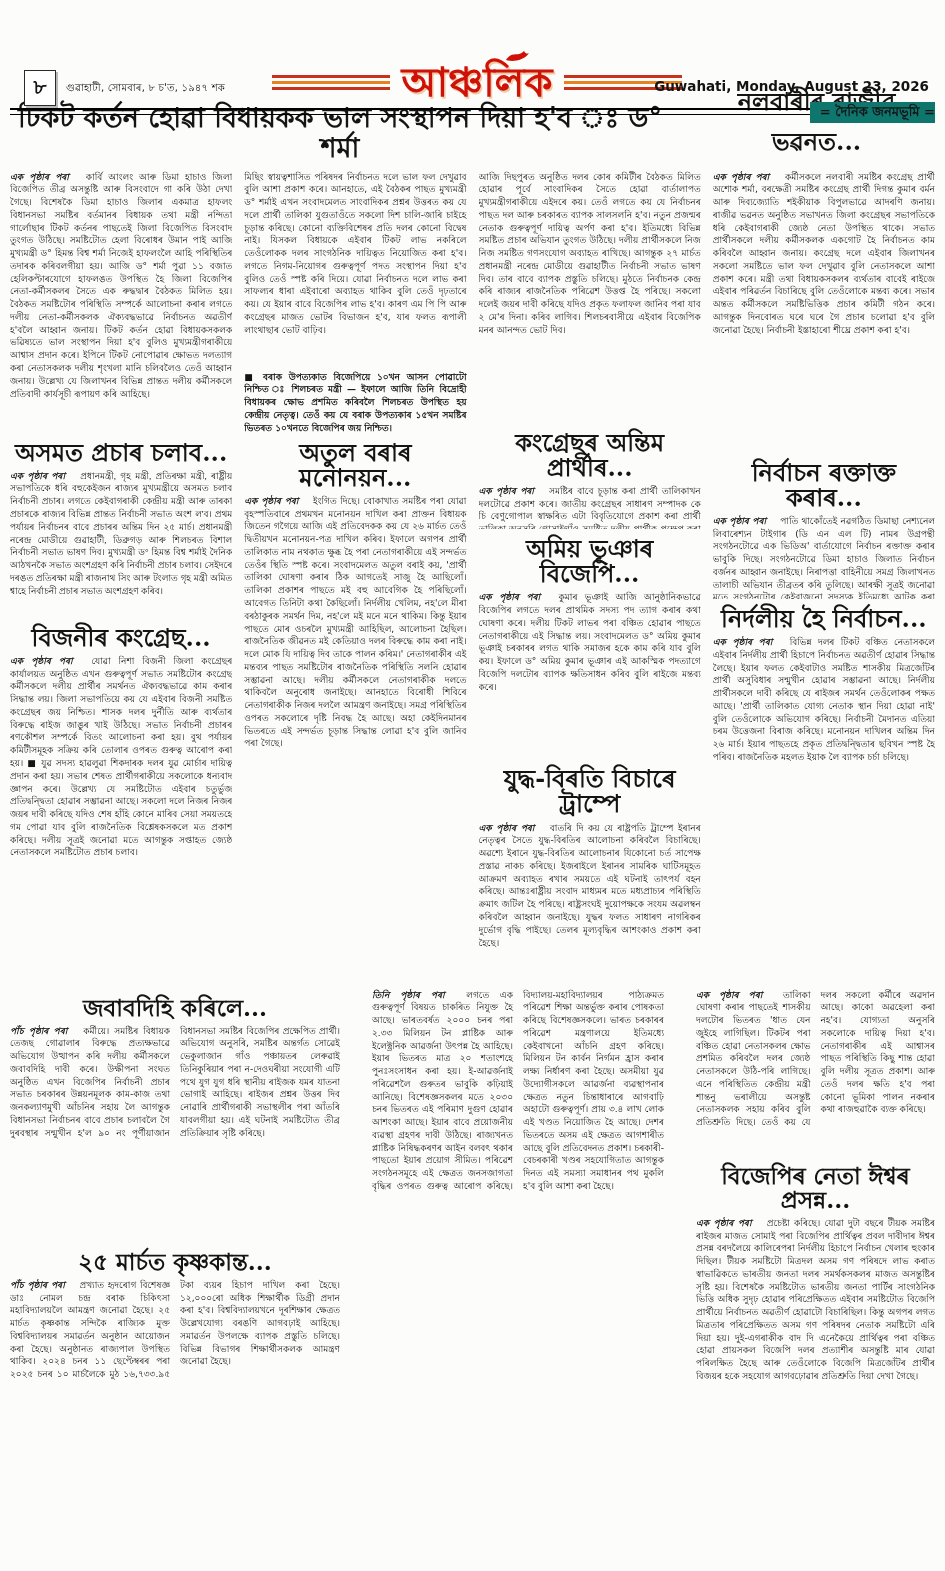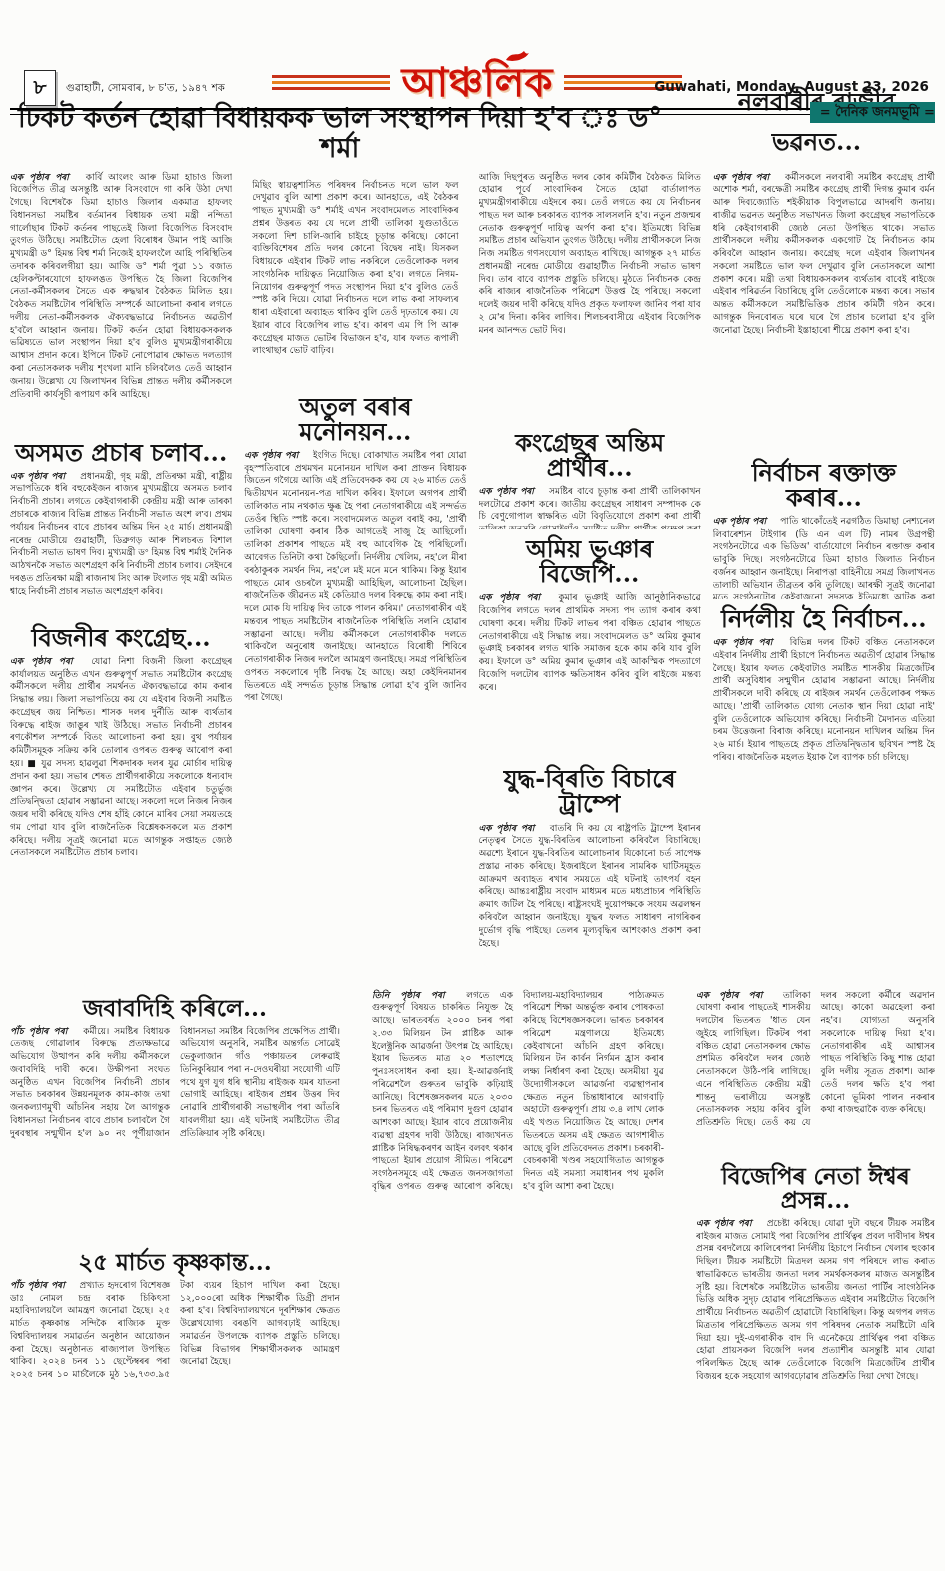--- a/index.html
+++ b/index.html
@@ -94,22 +94,25 @@
         <span>প্ৰধানমন্ত্ৰী, গৃহ মন্ত্ৰী, প্ৰতিৰক্ষা মন্ত্ৰী, ৰাষ্ট্ৰীয় সভাপতিকে ধৰি বহুকেইজন ৰাজ্যৰ মুখ্যমন্ত্ৰীয়ে অসমত চলাব নিৰ্বাচনী প্ৰচাৰ। লগতে কেইবাগৰাকী কেন্দ্ৰীয় মন্ত্ৰী আৰু তাৰকা প্ৰচাৰকে ৰাজ্যৰ বিভিন্ন প্ৰান্তত নিৰ্বাচনী সভাত অংশ ল'ব। প্ৰথম পৰ্যায়ৰ নিৰ্বাচনৰ বাবে প্ৰচাৰৰ অন্তিম দিন ২৫ মাৰ্চ। প্ৰধানমন্ত্ৰী নৰেন্দ্ৰ মোডীয়ে গুৱাহাটী, ডিব্ৰুগড় আৰু শিলচৰত বিশাল নিৰ্বাচনী সভাত ভাষণ দিব। মুখ্যমন্ত্ৰী ড° হিমন্ত বিশ্ব শৰ্মাই দৈনিক আঠখনকৈ সভাত অংশগ্ৰহণ কৰি নিৰ্বাচনী প্ৰচাৰ চলাব। সেইদৰে দৰঙত প্ৰতিৰক্ষা মন্ত্ৰী ৰাজনাথ সিং আৰু টংলাত গৃহ মন্ত্ৰী অমিত শ্বাহে নিৰ্বাচনী প্ৰচাৰ সভাত অংশগ্ৰহণ কৰিব।</span>
       </p>
       <h2 class="sec-h">বিজনীৰ কংগ্ৰেছ...</h2>
       <p class="bt fill" style="margin:0;">
         <b class="dl">এক পৃষ্ঠাৰ পৰা</b>
         <span>যোৱা নিশা বিজনী জিলা কংগ্ৰেছৰ কাৰ্যালয়ত অনুষ্ঠিত এখন গুৰুত্বপূৰ্ণ সভাত সমষ্টিটোৰ কংগ্ৰেছ কৰ্মীসকলে দলীয় প্ৰাৰ্থীৰ সমৰ্থনত ঐক্যবদ্ধভাৱে কাম কৰাৰ সিদ্ধান্ত লয়। জিলা সভাপতিয়ে কয় যে এইবাৰ বিজনী সমষ্টিত কংগ্ৰেছৰ জয় নিশ্চিত। শাসক দলৰ দুৰ্নীতি আৰু ব্যৰ্থতাৰ বিৰুদ্ধে ৰাইজ জাঙুৰ খাই উঠিছে। সভাত নিৰ্বাচনী প্ৰচাৰৰ ৰণকৌশল সম্পৰ্কে বিতং আলোচনা কৰা হয়। বুথ পৰ্যায়ৰ কমিটীসমূহক সক্ৰিয় কৰি তোলাৰ ওপৰত গুৰুত্ব আৰোপ কৰা হয়। ■ যুৱ সদস্য হাৱলুৱা শিকদাৰক দলৰ যুৱ মোৰ্চাৰ দায়িত্ব প্ৰদান কৰা হয়। সভাৰ শেষত প্ৰাৰ্থীগৰাকীয়ে সকলোকে ধন্যবাদ জ্ঞাপন কৰে। উল্লেখ্য যে সমষ্টিটোত এইবাৰ চতুৰ্ভুজ প্ৰতিদ্বন্দ্বিতা হোৱাৰ সম্ভাৱনা আছে। সকলো দলে নিজৰ নিজৰ জয়ৰ দাবী কৰিছে যদিও শেষ হাঁহি কোনে মাৰিব সেয়া সময়তহে গম পোৱা যাব বুলি ৰাজনৈতিক বিশ্লেষকসকলে মত প্ৰকাশ কৰিছে। দলীয় সূত্ৰই জনোৱা মতে আগন্তুক সপ্তাহত জ্যেষ্ঠ নেতাসকলে সমষ্টিটোত প্ৰচাৰ চলাব।</span>
       </p>
     </div>
 
     <div class="col">
-      <p class="bt" style="height:200px;margin:8px;">
+      <p class="bt" style="height:200px;margin:0;">
         <span>মিছিং স্বায়ত্বশাসিত পৰিষদৰ নিৰ্বাচনত দলে ভাল ফল দেখুৱাব বুলি আশা প্ৰকাশ কৰে। আনহাতে, এই বৈঠকৰ পাছত মুখ্যমন্ত্ৰী ড° শৰ্মাই এখন সংবাদমেলত সাংবাদিকৰ প্ৰশ্নৰ উত্তৰত কয় যে দলে প্ৰাৰ্থী তালিকা যুগুতাওঁতে সকলো দিশ চালি-জাৰি চাইহে চূড়ান্ত কৰিছে। কোনো ব্যক্তিবিশেষৰ প্ৰতি দলৰ কোনো বিদ্বেষ নাই। যিসকল বিধায়কে এইবাৰ টিকট লাভ নকৰিলে তেওঁলোকক দলৰ সাংগঠনিক দায়িত্বত নিয়োজিত কৰা হ'ব। লগতে নিগম-নিয়োগৰ গুৰুত্বপূৰ্ণ পদত সংস্থাপন দিয়া হ'ব বুলিও তেওঁ স্পষ্ট কৰি দিয়ে। যোৱা নিৰ্বাচনত দলে লাভ কৰা সাফল্যৰ ধাৰা এইবাৰো অব্যাহত থাকিব বুলি তেওঁ দৃঢ়তাৰে কয়। যে ইয়াৰ বাবে বিজেপিৰ লাভ হ'ব। কাৰণ এম পি পি আৰু কংগ্ৰেছৰ মাজত ভোটৰ বিভাজন হ'ব, যাৰ ফলত ৰূপালী লাংথাছাৰ ভোট বাঢ়িব।</span>
+      </p>
+      <p class="bt" style="height:62px;margin:0;font-weight:bold;">
+        <span>■ বৰাক উপত্যকাত বিজেপিয়ে ১০খন আসন পোৱাটো নিশ্চিত ঃ শিলচৰত মন্ত্ৰী — ইফালে আজি তিনি বিদ্ৰোহী বিধায়কৰ ক্ষোভ প্ৰশমিত কৰিবলৈ শিলচৰত উপস্থিত হয় কেন্দ্ৰীয় নেতৃত্ব। তেওঁ কয় যে বৰাক উপত্যকাৰ ১৫খন সমষ্টিৰ ভিতৰত ১০খনতে বিজেপিৰ জয় নিশ্চিত।</span>
       </p>
       <h2 class="sec-h">অতুল বৰাৰ মনোনয়ন...</h2>
       <p class="bt fill" style="margin:0;">
         <b class="dl">এক পৃষ্ঠাৰ পৰা</b>
         <span>ইংগিত দিছে। বোকাখাত সমষ্টিৰ পৰা যোৱা বৃহস্পতিবাৰে প্ৰথমখন মনোনয়ন দাখিল কৰা প্ৰাক্তন বিধায়ক জিতেন গগৈয়ে আজি এই প্ৰতিবেদকক কয় যে ২৬ মাৰ্চত তেওঁ দ্বিতীয়খন মনোনয়ন-পত্ৰ দাখিল কৰিব। ইফালে অগপৰ প্ৰাৰ্থী তালিকাত নাম নথকাত ক্ষুব্ধ হৈ পৰা নেতাগৰাকীয়ে এই সন্দৰ্ভত তেওঁৰ স্থিতি স্পষ্ট কৰে। সংবাদমেলত অতুল বৰাই কয়, 'প্ৰাৰ্থী তালিকা ঘোষণা কৰাৰ ঠিক আগতেই সাজু হৈ আছিলোঁ। তালিকা প্ৰকাশৰ পাছতে মই বহু আবেগিক হৈ পৰিছিলোঁ। আবেগত তিনিটা কথা কৈছিলোঁ। নিৰ্দলীয় খেলিম, নহ'লে মীৰা বৰঠাকুৰক সমৰ্থন দিম, নহ'লে মই মনে মনে থাকিম। কিন্তু ইয়াৰ পাছতে মোৰ ওচৰলৈ মুখ্যমন্ত্ৰী আহিছিল, আলোচনা হৈছিল। ৰাজনৈতিক জীৱনত মই কেতিয়াও দলৰ বিৰুদ্ধে কাম কৰা নাই। দলে মোক যি দায়িত্ব দিব তাকে পালন কৰিম।' নেতাগৰাকীৰ এই মন্তব্যৰ পাছত সমষ্টিটোৰ ৰাজনৈতিক পৰিস্থিতি সলনি হোৱাৰ সম্ভাৱনা আছে। দলীয় কৰ্মীসকলে নেতাগৰাকীক দলতে থাকিবলৈ অনুৰোধ জনাইছে। আনহাতে বিৰোধী শিবিৰে নেতাগৰাকীক নিজৰ দললৈ আমন্ত্ৰণ জনাইছে। সমগ্ৰ পৰিস্থিতিৰ ওপৰত সকলোৰে দৃষ্টি নিবদ্ধ হৈ আছে। অহা কেইদিনমানৰ ভিতৰতে এই সন্দৰ্ভত চূড়ান্ত সিদ্ধান্ত লোৱা হ'ব বুলি জানিব পৰা গৈছে।</span>
       </p>
     </div>
 
     <div class="col">
       <p class="bt" style="height:252px;margin:0;">

